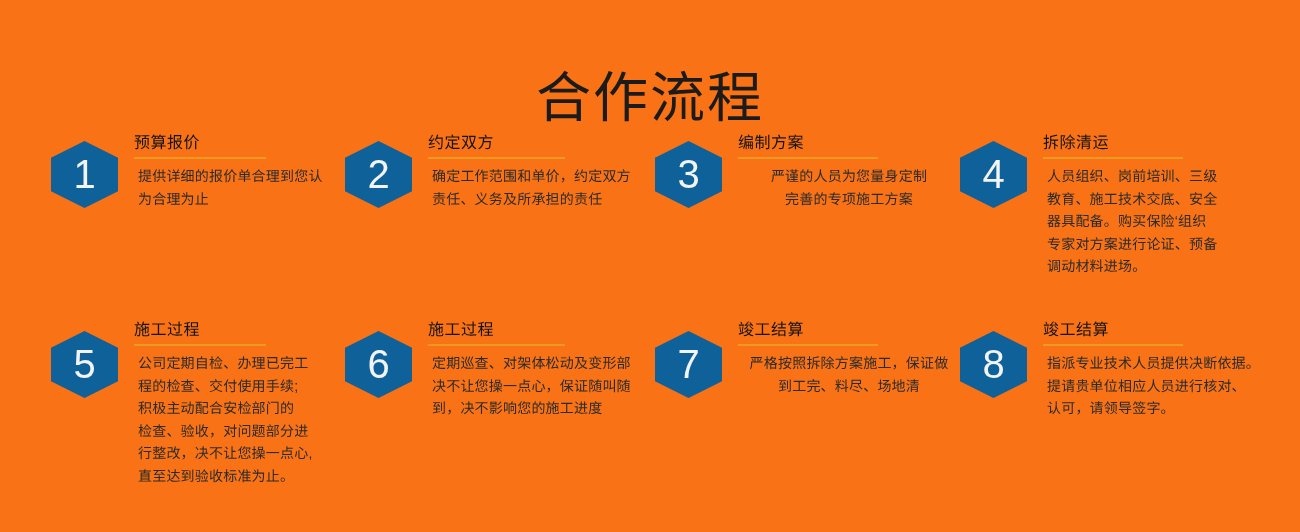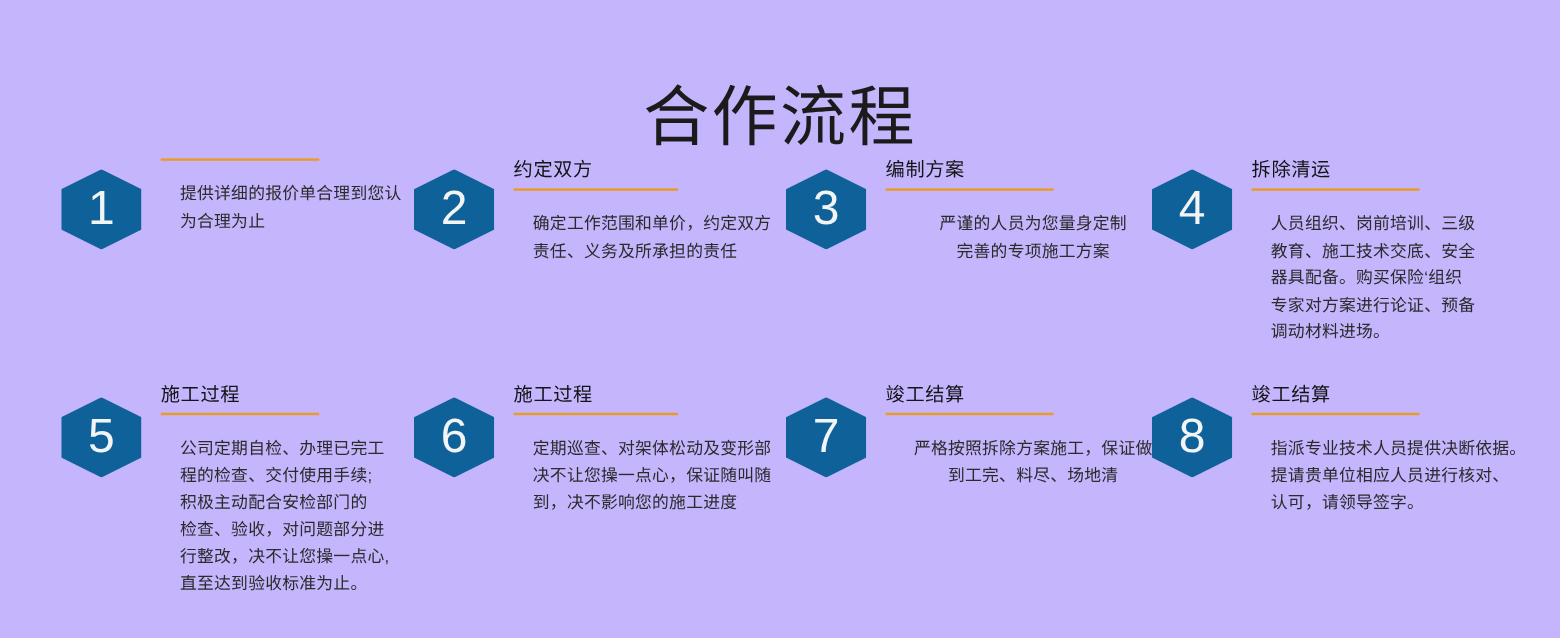--- a/index.html
+++ b/index.html
@@ -13,21 +13,21 @@
     font-family: "Liberation Sans", "DejaVu Sans", sans-serif;
     color: #1a1a1a;
     overflow: hidden;
     position: relative;
   }
 
   .page {
     position: relative;
     width: 1300px;
     height: 532px;
-    background: #c4b5fd;
+    background: #f97316;
   }
 
   
   .page-title {
     position: absolute;
     top: 26px;
     left: 0;
     width: 1300px;
     text-align: center;
     font-size: 55px;
@@ -122,21 +122,21 @@
   .rule-w1 { width: 132px; }
   .rule-w2 { width: 137px; }
   .rule-w3 { width: 140px; }
   .rule-w4 { width: 140px; }
 
   .step-desc {
     font-size: 14px;
     line-height: 22.5px;
     color: #2b2b2b;
     letter-spacing: 0.2px;
-    margin: 16px;
+    margin: 4px;
     white-space: pre-line;
   }
 
   
   .col-1 .step-desc { width: 208px; }
   .col-2 .step-desc { width: 214px; }
   .col-3 .step-desc { width: 214px; text-align: center; }
   .col-4 .step-desc { width: 216px; }
 </style>
 </head>
@@ -148,20 +148,21 @@
 
   <div class="steps">
 
     <div class="step-row row-1">
 
       <div class="step col-1">
         <div class="hex">
           <span class="hex-number">1</span>
         </div>
         <div class="step-text">
+          <div class="step-heading">预算报价</div>
           <div class="heading-rule rule-w1"></div>
           <p class="step-desc">提供详细的报价单合理到您认
 为合理为止</p>
         </div>
       </div>
 
       <div class="step col-2">
         <div class="hex">
           <span class="hex-number">2</span>
         </div>

